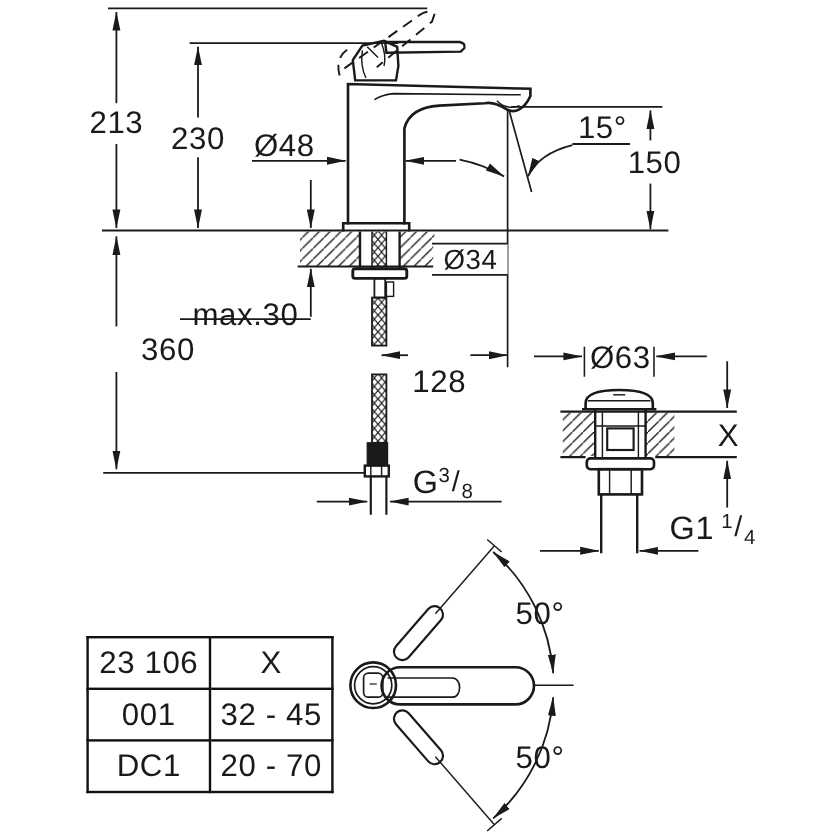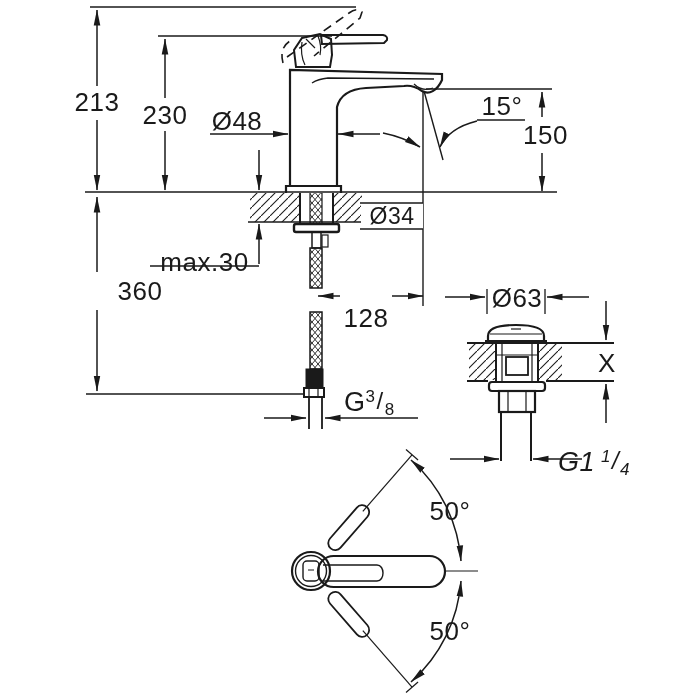--- a/index.html
+++ b/index.html
@@ -179,21 +179,37 @@
   <div class="dim" style="left:70px;top:277px;width:52px;margin-left:44px;">360</div>
   <div class="dim" style="left:341px;top:283px;width:50px;margin-top:21px;">128</div>
 
   <div class="dim thread" style="left:344px;top:388px;">
     <span>G</span><span class="sup">3</span><span class="slash">/</span><span class="sub">8</span>
   </div>
 
   <div class="dim" style="left:488px;top:284px;width:58px;text-align:center;">Ø63</div>
   <div class="dim" style="left:593px;top:349px;width:28px;">X</div>
 
-  <div class="dim thread" style="left:558px;top:448px;font-style:italic;">
+  <div class="dim thread" style="left:558px;top:426px;">
     <span>G1</span> <span class="sup">1</span><span class="slash">/</span><span class="sub">4</span>
   </div>
 
   <div class="dim" style="left:423px;top:497px;width:54px;">50°</div>
   <div class="dim" style="left:423px;top:617px;width:54px;">50°</div>
 
+  <table id="spec-table">
+    <tbody>
+      <tr>
+        <td>23 106</td>
+        <td>X</td>
+      </tr>
+      <tr>
+        <td>001</td>
+        <td>32 - 45</td>
+      </tr>
+      <tr>
+        <td>DC1</td>
+        <td>20 - 70</td>
+      </tr>
+    </tbody>
+  </table>
 
 </div>
 
 </body></html>

